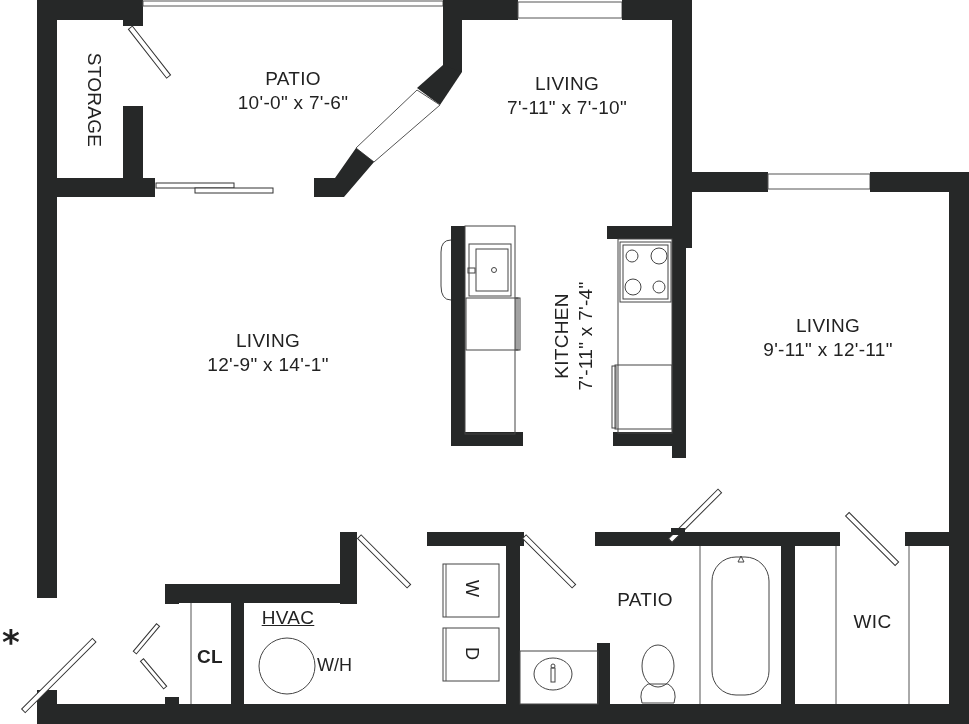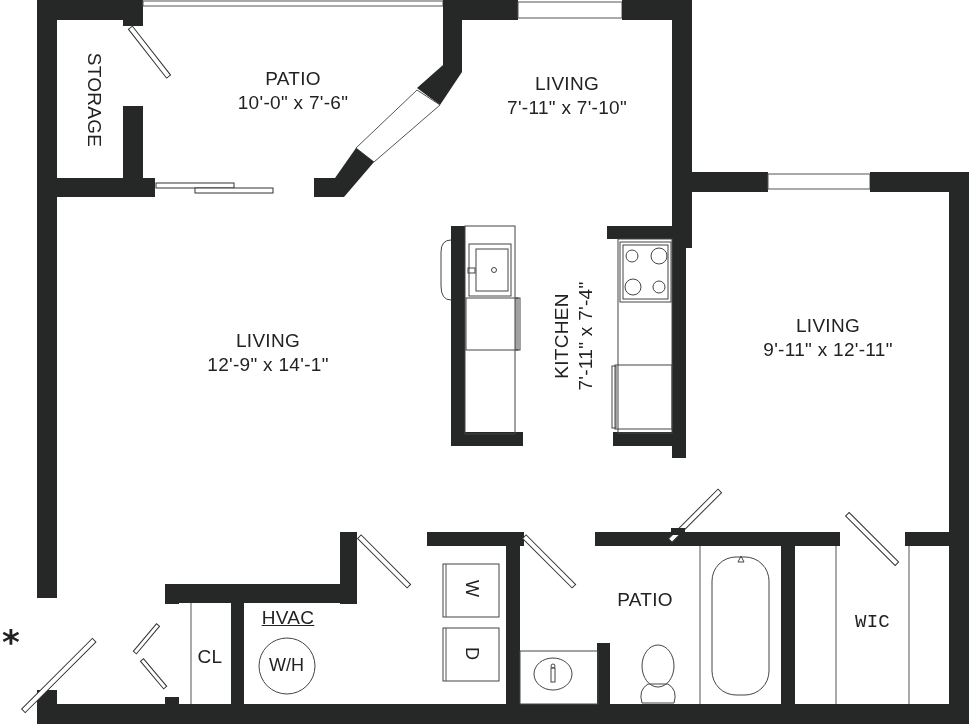--- a/index.html
+++ b/index.html
@@ -159,29 +159,29 @@
 
 <div class="label" style="left:738px; top:314px; width:180px;">
   <span>LIVING</span>
   <span class="dim">9'-11" x 12'-11"</span>
 </div>
 
 <div class="label" style="left:605px; top:588px; width:80px;">
   <span>PATIO</span>
 </div>
 
-<div class="label" style="left:835px; top:610px; width:75px;font-family:Liberation Mono, monospace;">
+<div class="label" style="left:835px; top:610px; width:75px;">
   <span>WIC</span>
 </div>
 
 <div class="label" style="left:248px; top:606px; width:80px;text-decoration:underline;">
   <span>HVAC</span>
 </div>
 
-<div class="label" style="left:188px; top:645px; width:44px;">
+<div class="label" style="left:188px; top:645px; width:44px;font-weight:bold;">
   <span>CL</span>
 </div>
 
-<div class="applabel" style="left:259px; top:655px; width:55px; text-align:center;">W/H</div>
+<div class="applabel" style="left:259px; top:655px; width:55px; text-align:center;padding-left:48px;">W/H</div>
 
 <div class="applabel" style="left:461px; top:578px; width:20px; text-align:center; transform:rotate(90deg);">W</div>
 
 <div class="applabel" style="left:461px; top:643px; width:20px; text-align:center; transform:rotate(90deg);">D</div>
 
 </body></html>

